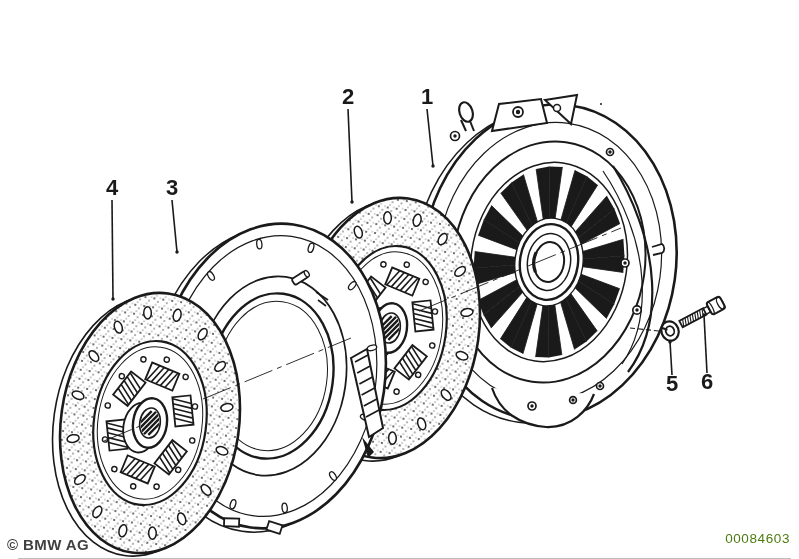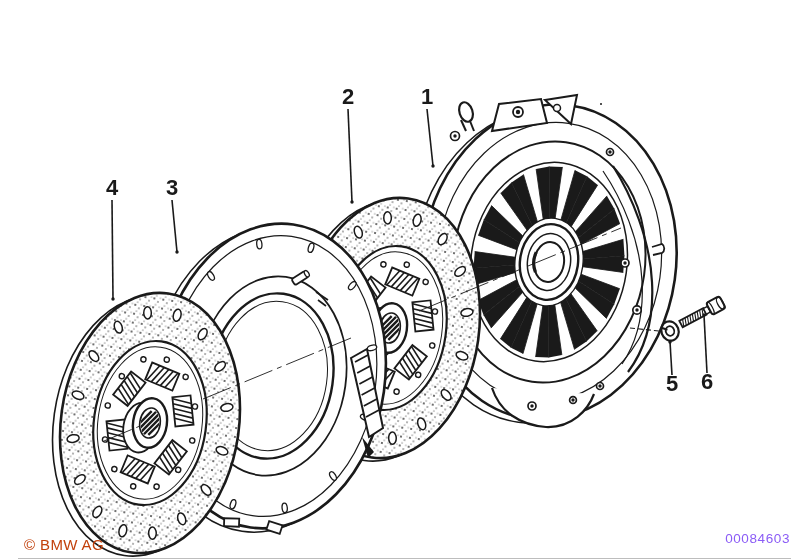--- a/index.html
+++ b/index.html
@@ -1,22 +1,22 @@
 <!DOCTYPE html>
 <html><head>
 <meta charset="utf-8">
 <title>00084603</title>
 <style>
   html,body{margin:0;padding:0;background:#fff;}
   .page{position:relative;width:799px;height:559px;background:#fff;overflow:hidden;
         font-family:"Liberation Sans",sans-serif;}
   .page svg{position:absolute;left:0;top:0;}
-  .copyright{position:absolute;left:24px;top:536px;font-size:15px;font-weight:normal;
-             letter-spacing:.4px;color:#c2410c;}
-  .diagram-number{position:absolute;right:9px;top:531px;font-size:13.5px;color:#8b5cf6;
+  .copyright{position:absolute;left:7px;top:536px;font-size:15px;font-weight:bold;
+             letter-spacing:.4px;color:#404040;}
+  .diagram-number{position:absolute;right:9px;top:531px;font-size:13.5px;color:#4d7c0f;
                   letter-spacing:.6px;}
   .bottom-rule{position:absolute;left:18px;right:8px;bottom:0;height:1.5px;background:#bdbdbd;}
 </style>
 </head>
 <body>
 
 <div class="page">
   <svg id="diagram" width="799" height="559" viewBox="0 0 799 559">
     <defs id="defs">
       <pattern id="stip" width="9" height="9" patternUnits="userSpaceOnUse">

